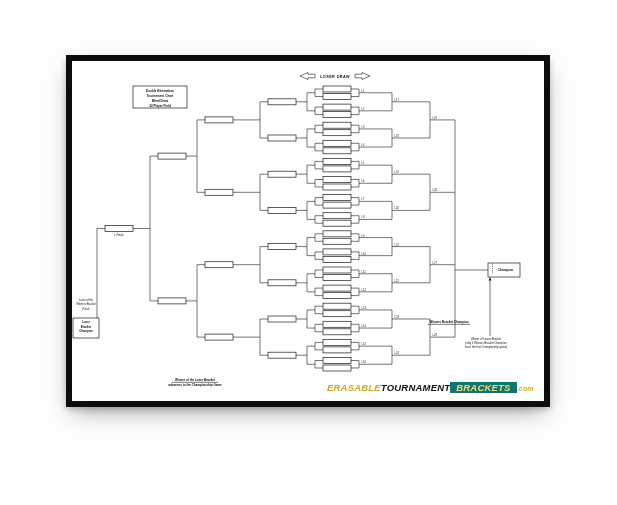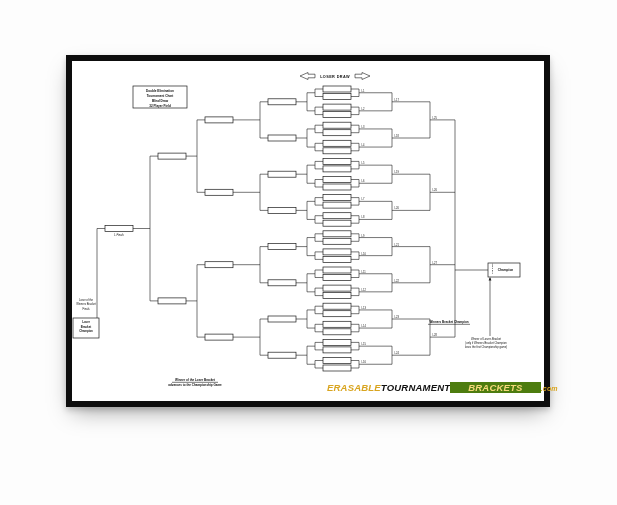--- a/index.html
+++ b/index.html
@@ -21,22 +21,22 @@
     font-family:"Liberation Sans", sans-serif;}
   .branding{
     position:absolute;left:255px;top:321px;
     white-space:nowrap;
     font-size:9.5px;font-weight:bold;font-style:italic;
     letter-spacing:0.2px;
   }
   .branding .gold{color:#d9a520;}
   .branding .black{color:#111111;}
   .branding .boxed{
-    color:#f5d97a;background:#4d7c0f;
-    padding:0 18px;
+    color:#f5d97a;background:#0f766e;
+    padding:0 6px;
   }
   .branding .small{font-size:7px;}
 </style>
 </head>
 <body>
 
 <div class="stage">
   <div class="frame">
     <div class="page">
       <svg viewBox="0 0 472 340">

